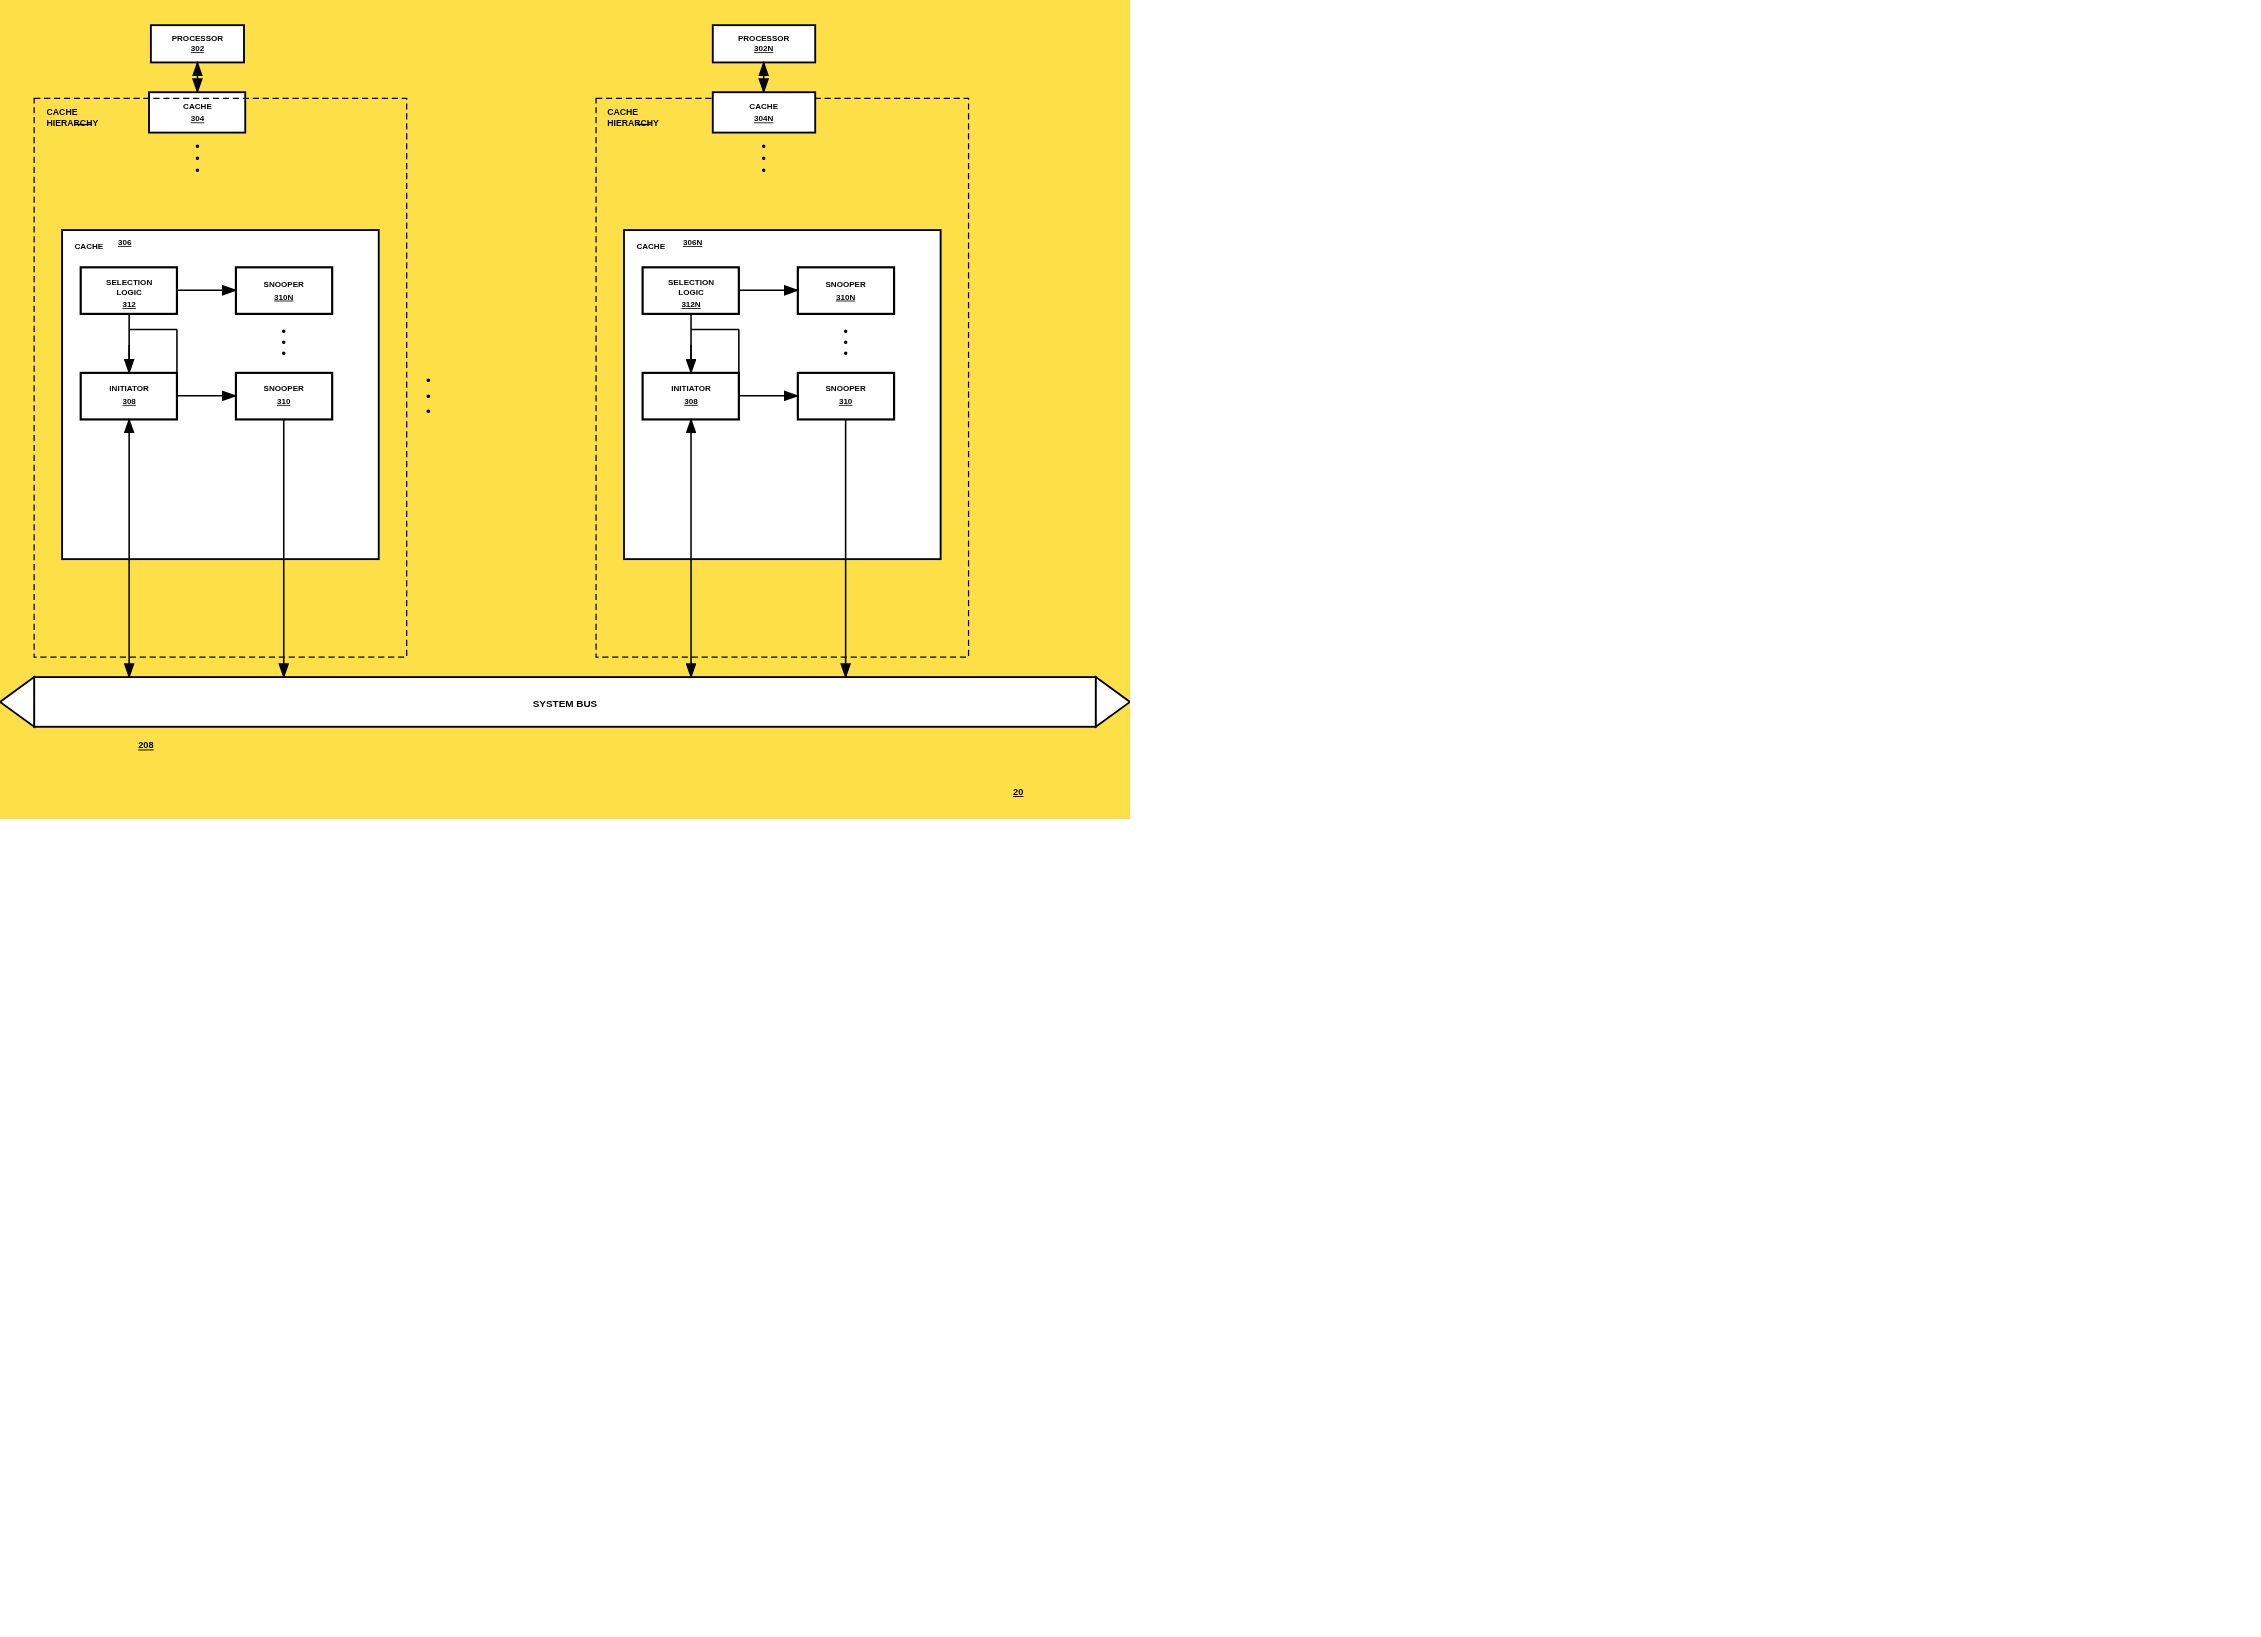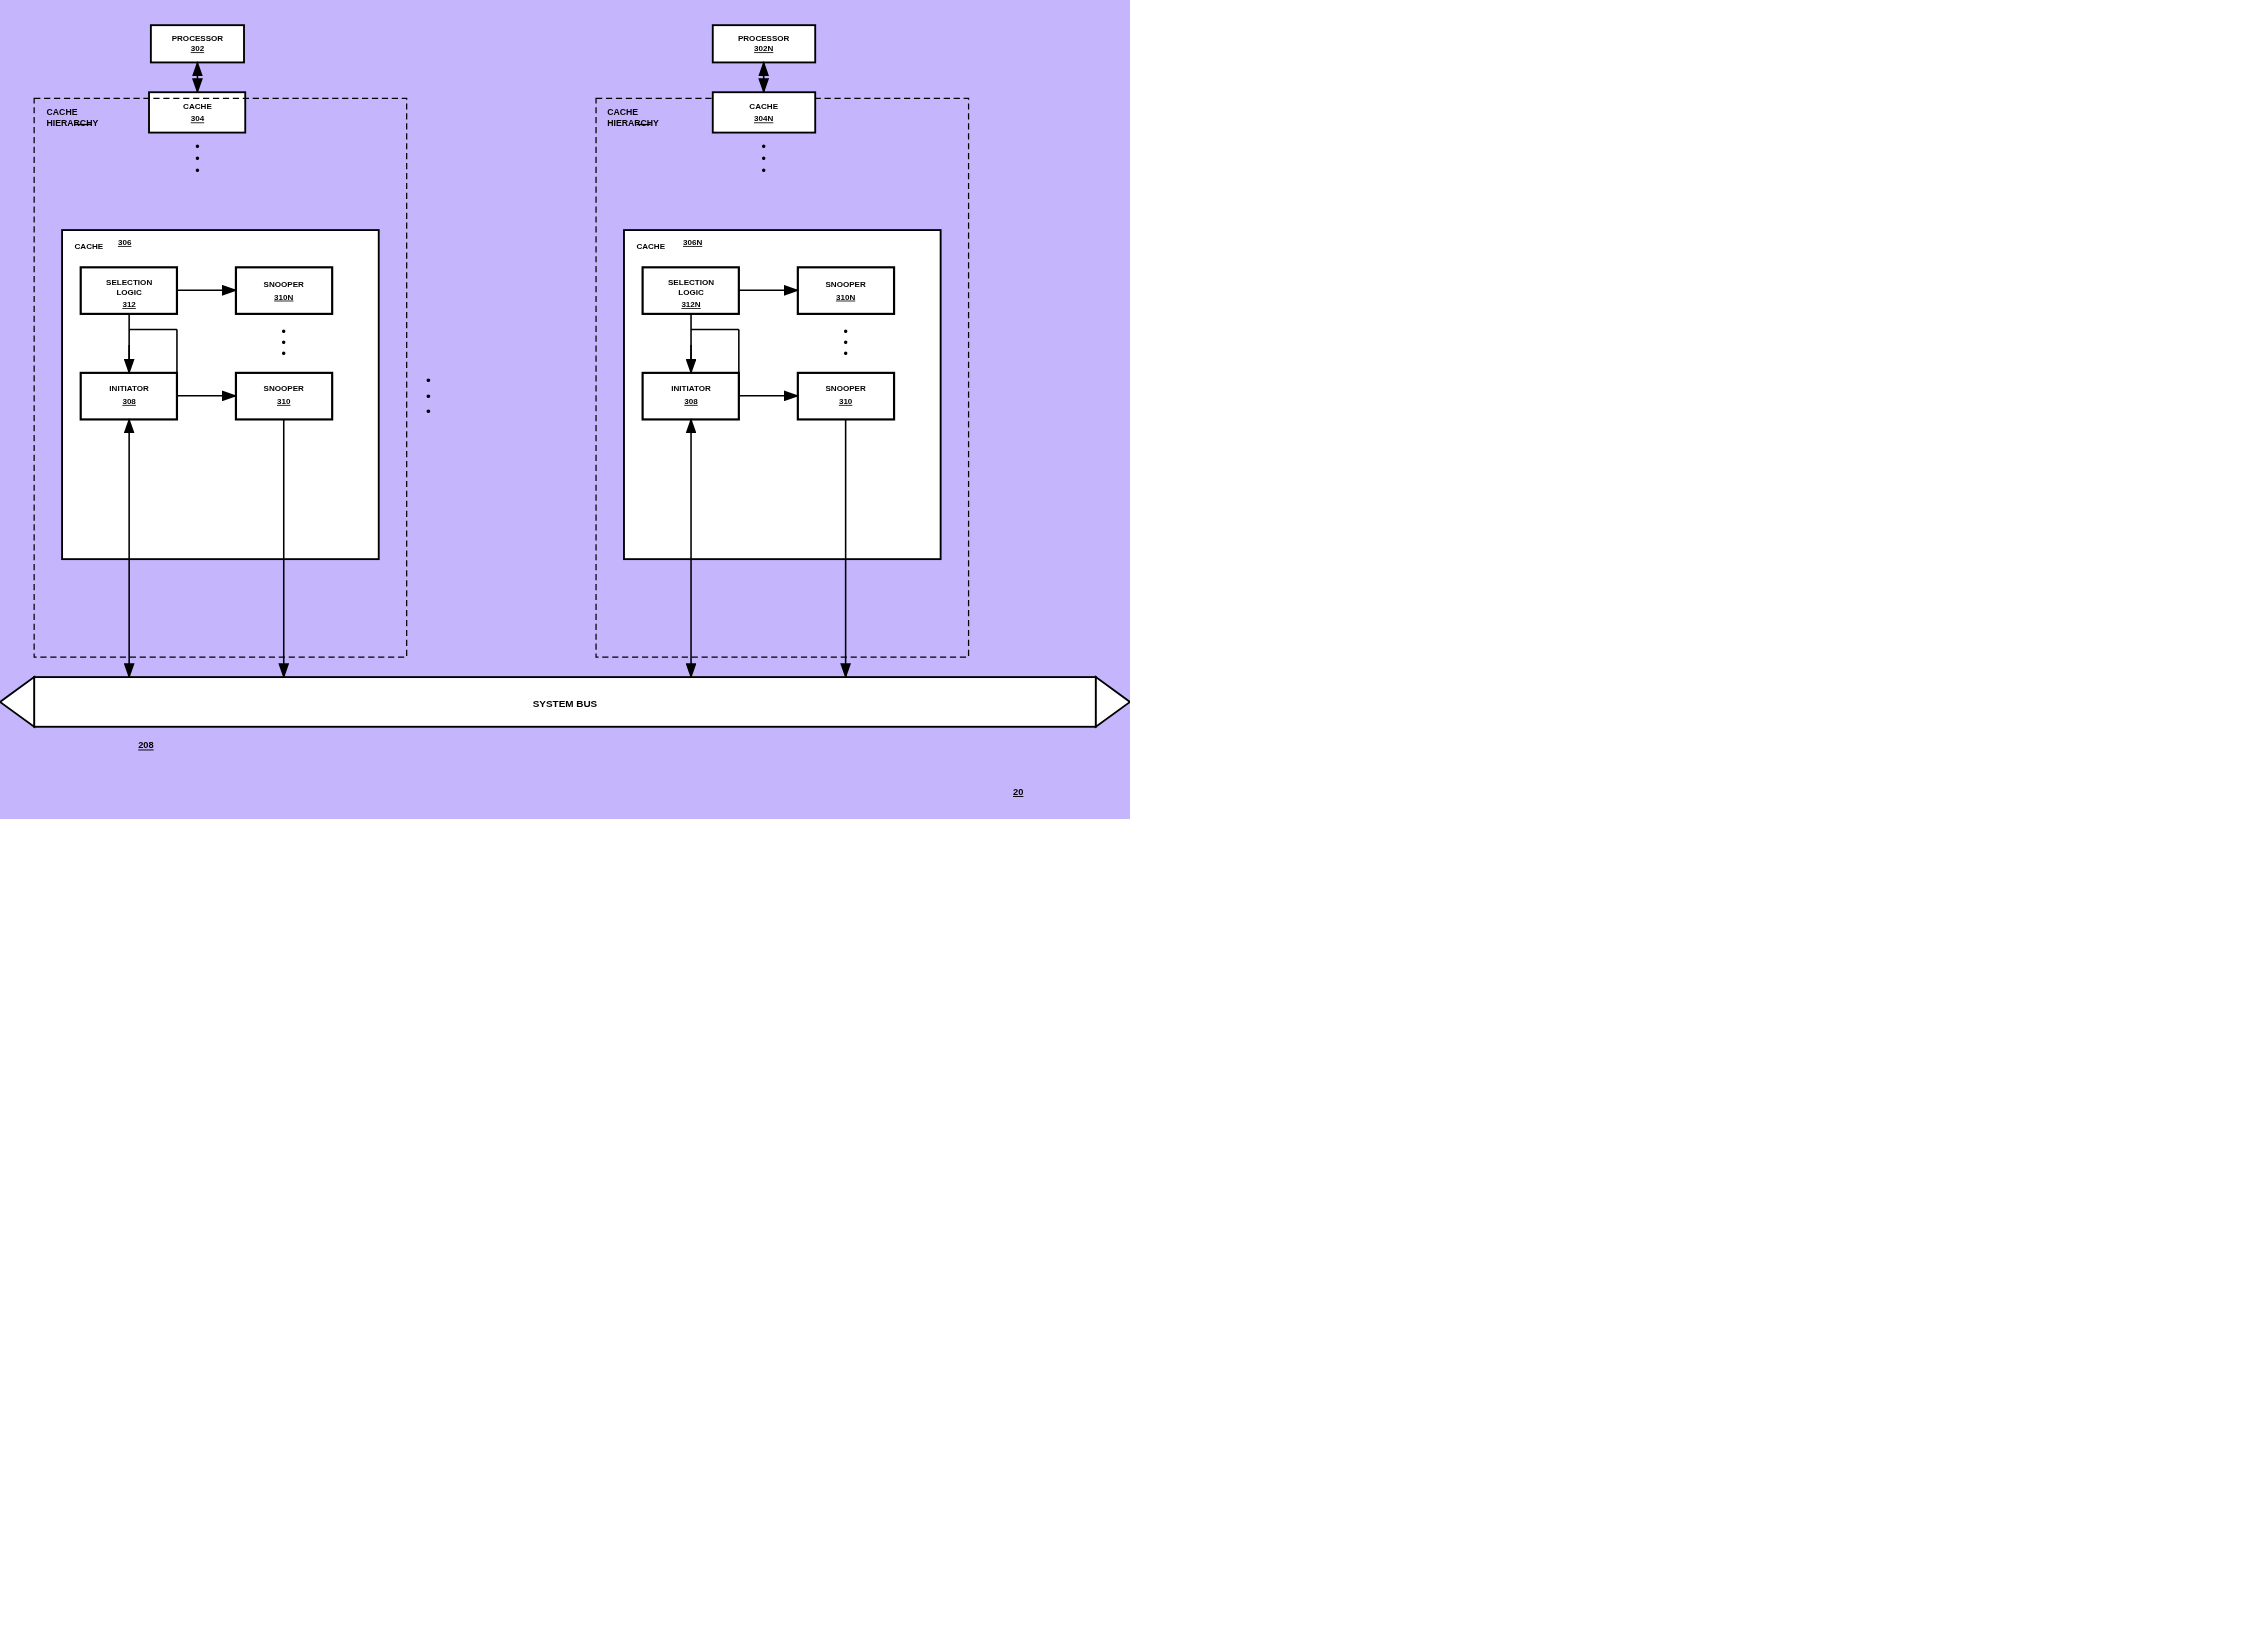--- a/index.html
+++ b/index.html
@@ -9,21 +9,21 @@
       width: 1130px;
       height: 819px;
       position: relative;
       overflow: hidden;
     }
 
     .diagram-container {
       position: relative;
       width: 1130px;
       height: 819px;
-      background: #c4b5fd;
+      background: #fde047;
     }
 
     
     .arrows-svg {
       position: absolute;
       top: 0;
       left: 0;
       width: 1130px;
       height: 819px;
       pointer-events: none;

